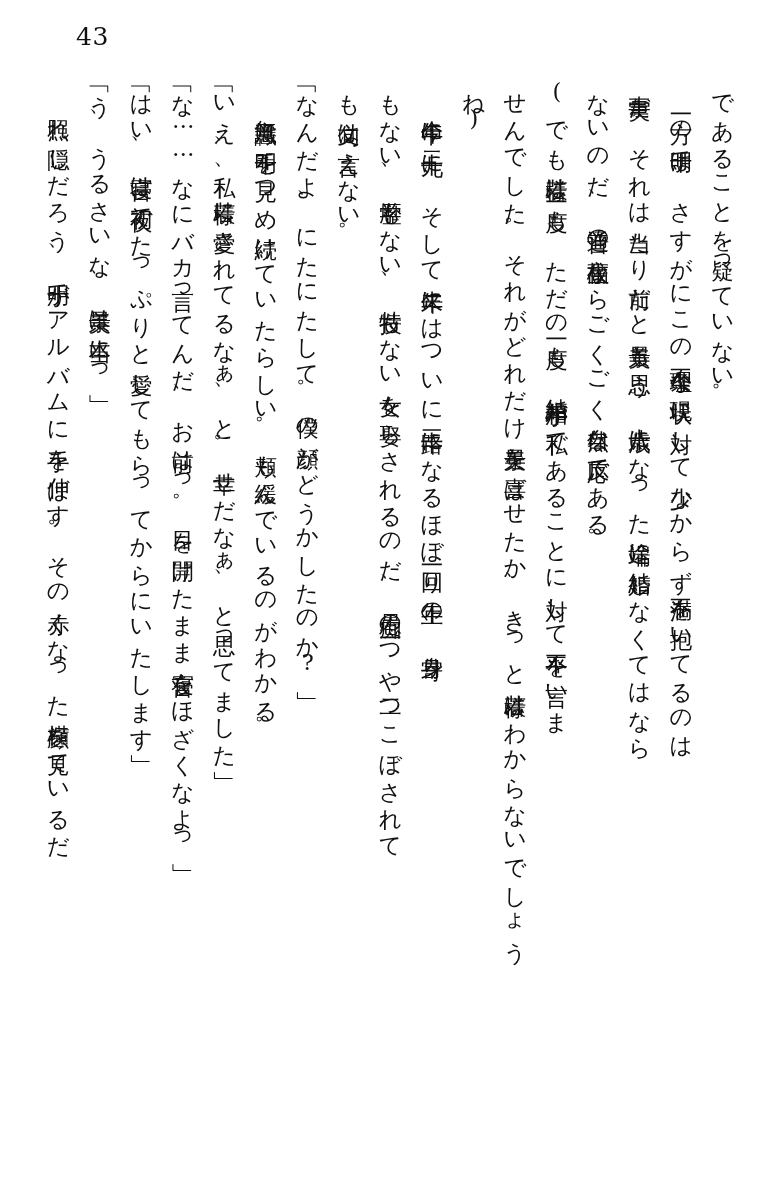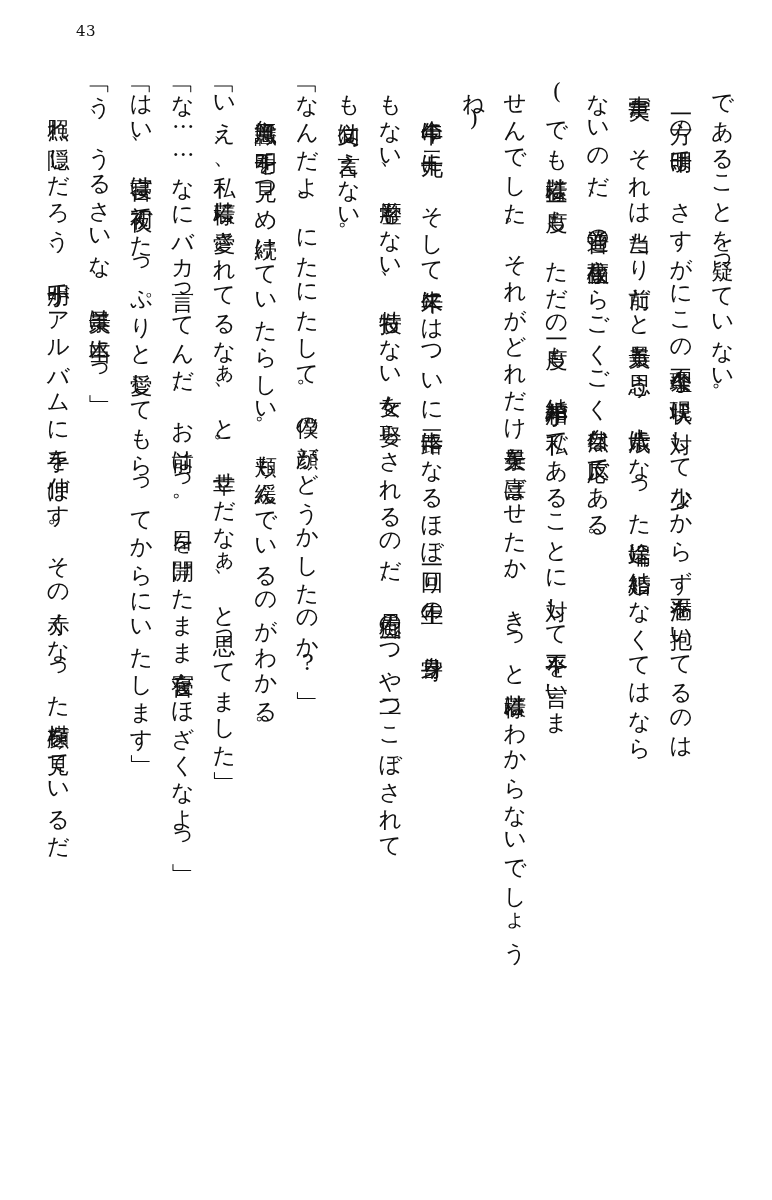--- a/index.html
+++ b/index.html
@@ -13,21 +13,21 @@
     height: 1200px;
     background: #ffffff;
     overflow: hidden;
     font-family: "DejaVu Serif", "Liberation Serif", serif;
     color: #111111;
   }
   .page-number {
     position: absolute;
     top: 22px;
     left: 76px;
-    font-size: 15px;
+    font-size: 25px;
     font-family: "DejaVu Serif", "Liberation Serif", serif;
     color: #111111;
     letter-spacing: 0.5px;
   }
   .text-body {
     position: absolute;
     top: 78px;
     left: 36px;
     right: 30px;
     height: 1090px;

